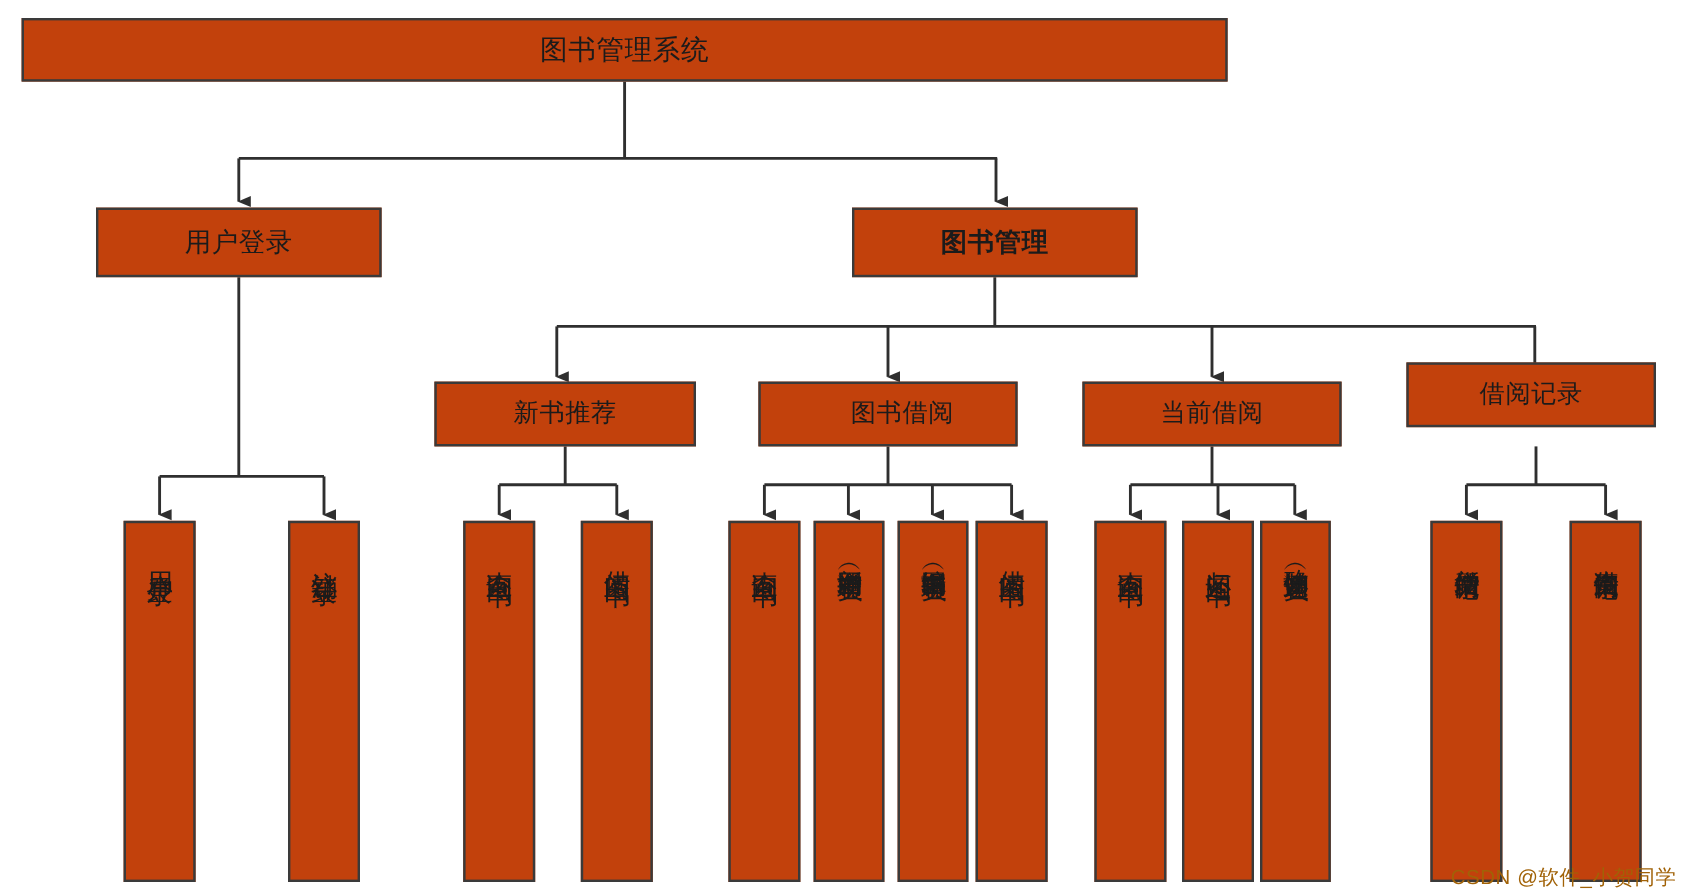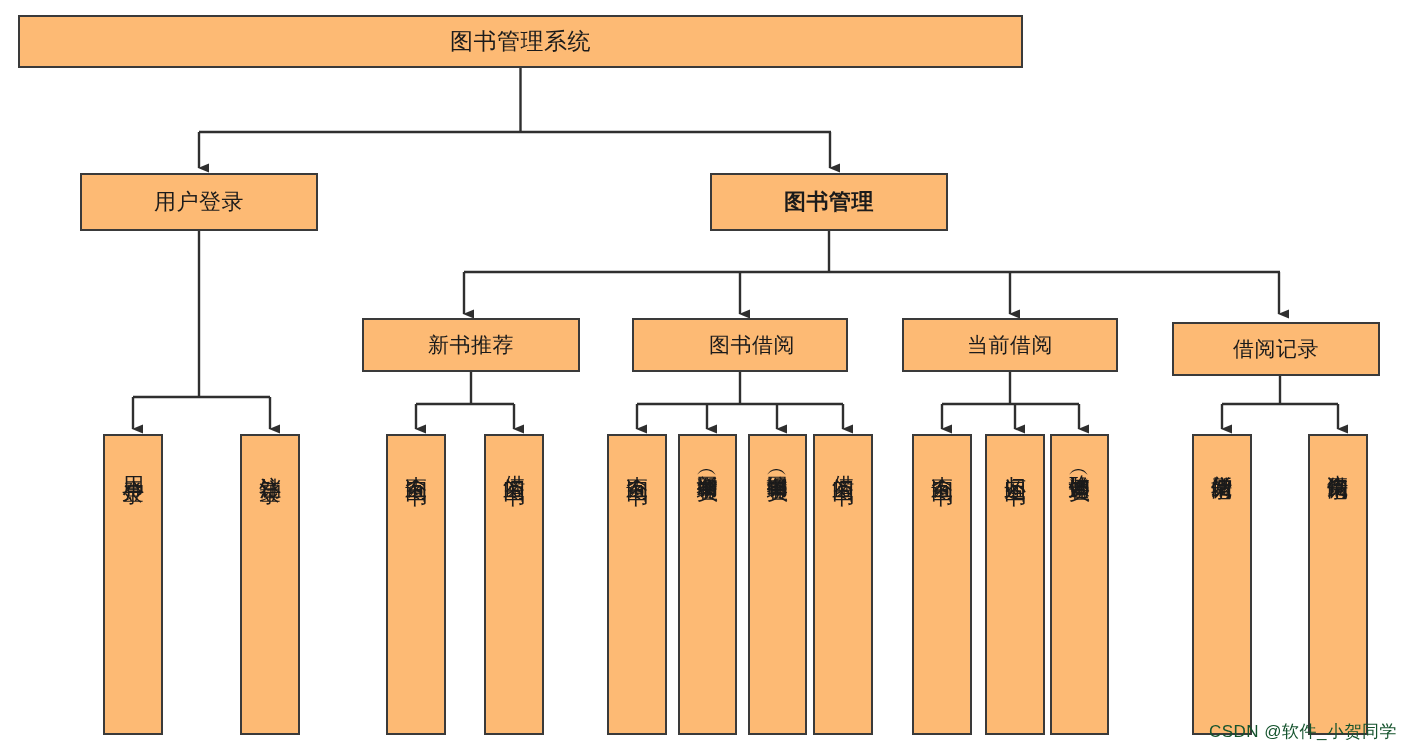--- a/index.html
+++ b/index.html
@@ -20,21 +20,21 @@
     position:absolute;
     left:0; top:0;
     width:1405px;
     height:747px;
     pointer-events:none;
   }
   
   .node{
     position:absolute;
     box-sizing:border-box;
-    background:#fdba74;
+    background:#c2410c;
     border:2px solid #3a3a3a;
     display:flex;
     align-items:center;
     justify-content:center;
     color:#1b1b1b;
   }
   .node .label{
     display:block;
     text-align:center;
     line-height:1.18;
@@ -77,21 +77,21 @@
     font-size:21px;
     letter-spacing:1px;
   }
 
   
   #watermark{
     position:absolute;
     right:8px;
     bottom:4px;
     font-size:17px;
-    color:#14532d;
+    color:#a16207;
     letter-spacing:0.5px;
     white-space:nowrap;
     user-select:none;
   }
 </style>
 </head>
 <body>
 
 <div id="canvas">
 
@@ -157,21 +157,21 @@
       </div>
       <div class="node h3" style="left: 362px; top: 318px; width: 218px; height: 54px;">
         <span class="label">新书推荐</span>
       </div>
       <div class="node h3" style="left: 632px; top: 318px; width: 216px; height: 54px; padding-left: 24px;">
         <span class="label">图书借阅</span>
       </div>
       <div class="node h3" style="left: 902px; top: 318px; width: 216px; height: 54px;">
         <span class="label">当前借阅</span>
       </div>
-      <div class="node h3" style="left: 1172px; top: 322px; width: 208px; height: 54px;">
+      <div class="node h3" style="left: 1172px; top: 302px; width: 208px; height: 54px;">
         <span class="label">借阅记录</span>
       </div>
       <div class="node leaf" style="left: 103px; top: 434px; width: 60px; height: 301px;">
         <span class="label">用户登录</span>
       </div>
       <div class="node leaf" style="left: 240px; top: 434px; width: 60px; height: 301px;">
         <span class="label">注销登录</span>
       </div>
       <div class="node leaf" style="left: 386px; top: 434px; width: 60px; height: 301px;">
         <span class="label">查询图书</span>

